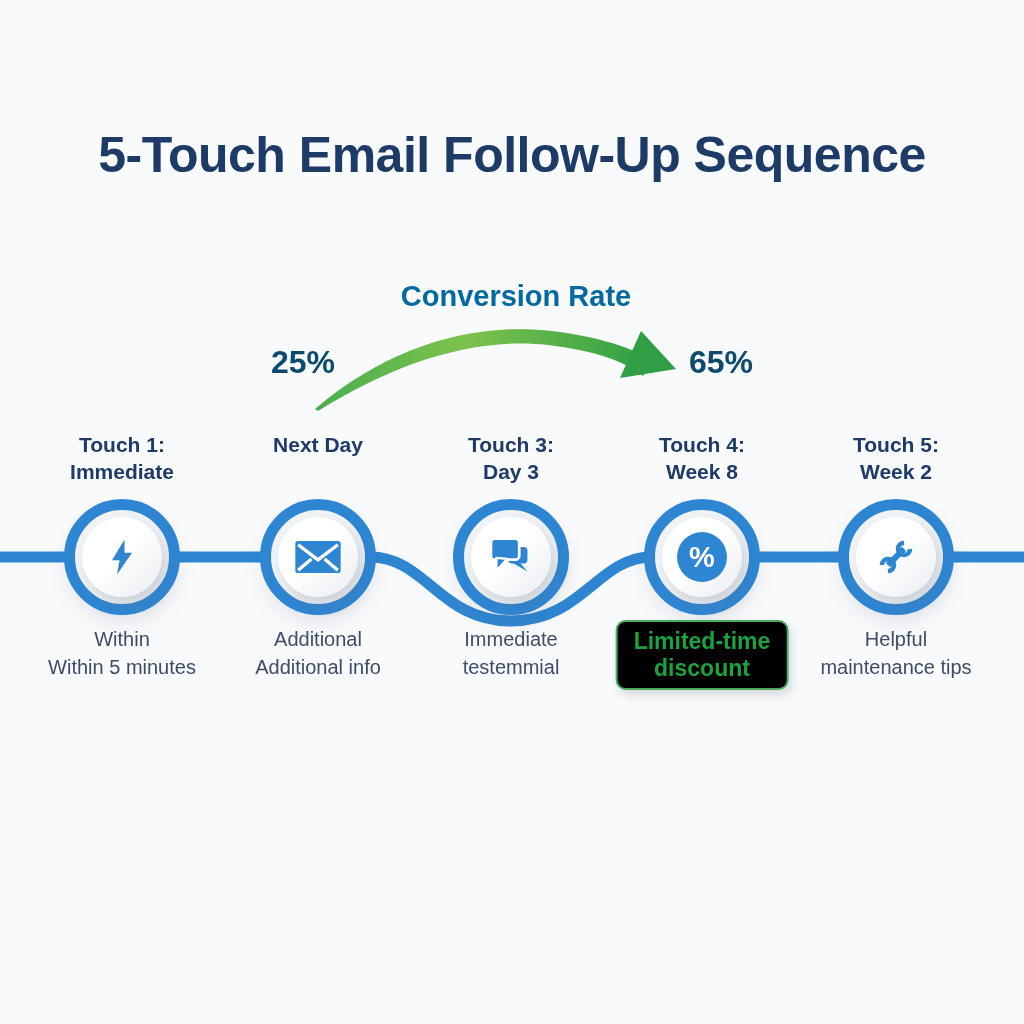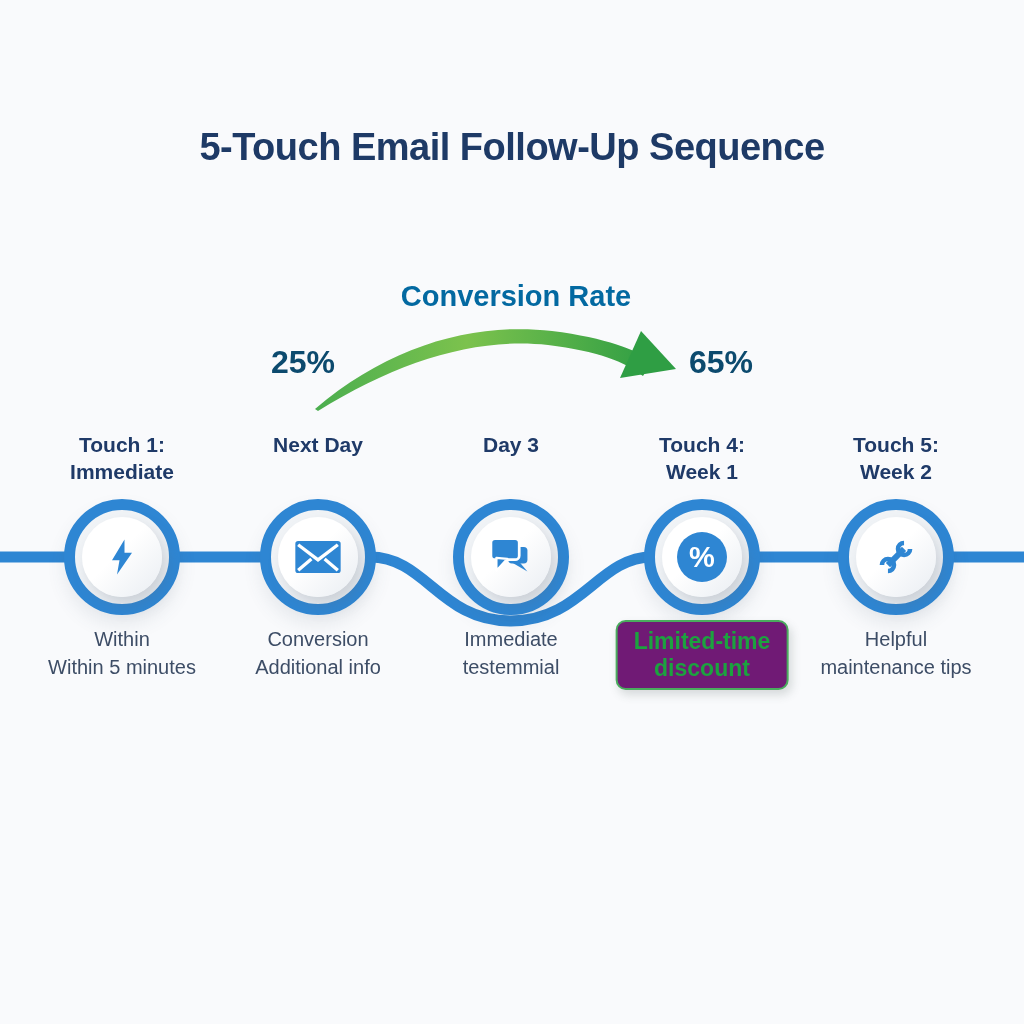--- a/index.html
+++ b/index.html
@@ -4,21 +4,21 @@
 <style>
   html,body{margin:0;padding:0;background:#ffffff;}
   #canvas{
     position:relative;width:1024px;height:1024px;overflow:hidden;
     background:#f9fafc;
     font-family:"Liberation Sans", sans-serif;
   }
   
   .page-title{
     position:absolute;top:126px;left:0;width:100%;
-    text-align:center;font-size:38px;font-weight:bold;
+    text-align:center;font-size:50px;font-weight:bold;
     color:#1e3a66;letter-spacing:-0.5px;
   }
   
   .conv-label{
     position:absolute;top:280px;left:516px;transform:translateX(-50%);
     font-size:29px;font-weight:bold;color:#0369a1;white-space:nowrap;
   }
   .conv-val{
     position:absolute;top:344px;transform:translateX(-50%);
     font-size:32px;font-weight:bold;color:#0c4a6e;white-space:nowrap;
@@ -56,21 +56,21 @@
     font-size:21px;font-weight:bold;color:#1f3a68;line-height:27px;
   }
   .caption{
     position:absolute;top:625px;transform:translateX(-50%);
     width:260px;text-align:center;z-index:3;
     font-size:20px;color:#3d4d66;line-height:28px;
   }
   .badge{
     position:absolute;top:620px;transform:translateX(-50%);
     z-index:3;text-align:center;
-    background:#701a75;border:2px solid #4aab5e;border-radius:10px;
+    background:#000000;border:2px solid #4aab5e;border-radius:10px;
     padding:6px 16px;line-height:27px;
     font-size:23px;font-weight:bold;color:#1ca23f;
     box-shadow:3px 5px 10px rgba(60,80,70,0.18);
     white-space:nowrap;
   }
 </style>
 </head>
 <body>
 
 <div id="canvas">
@@ -98,25 +98,26 @@
   </svg>
 
   <div class="touch-label" style="left:122px">
     <div>Touch 1:</div>
     <div>Immediate</div>
   </div>
   <div class="touch-label" style="left:318px">
     <div>Next Day</div>
   </div>
   <div class="touch-label" style="left:511px">
+    <div>Touch 3:</div>
     <div>Day 3</div>
   </div>
   <div class="touch-label" style="left:702px">
     <div>Touch 4:</div>
-    <div>Week 1</div>
+    <div>Week 8</div>
   </div>
   <div class="touch-label" style="left:896px">
     <div>Touch 5:</div>
     <div>Week 2</div>
   </div>
 
   <div class="node" style="left:122px">
     <div class="ring">
       <div class="inner">
         <svg class="icon-svg" width="40" height="40" viewBox="0 0 48 48">
@@ -173,21 +174,21 @@
         </svg>
       </div>
     </div>
   </div>
 
   <div class="caption" style="left:122px">
     <div>Within</div>
     <div>Within 5 minutes</div>
   </div>
   <div class="caption" style="left:318px">
-    <div>Conversion</div>
+    <div>Additional</div>
     <div>Additional info</div>
   </div>
   <div class="caption" style="left:511px">
     <div>Immediate</div>
     <div>testemmial</div>
   </div>
   <div class="badge" style="left:702px">
     <div>Limited-time</div>
     <div>discount</div>
   </div>

